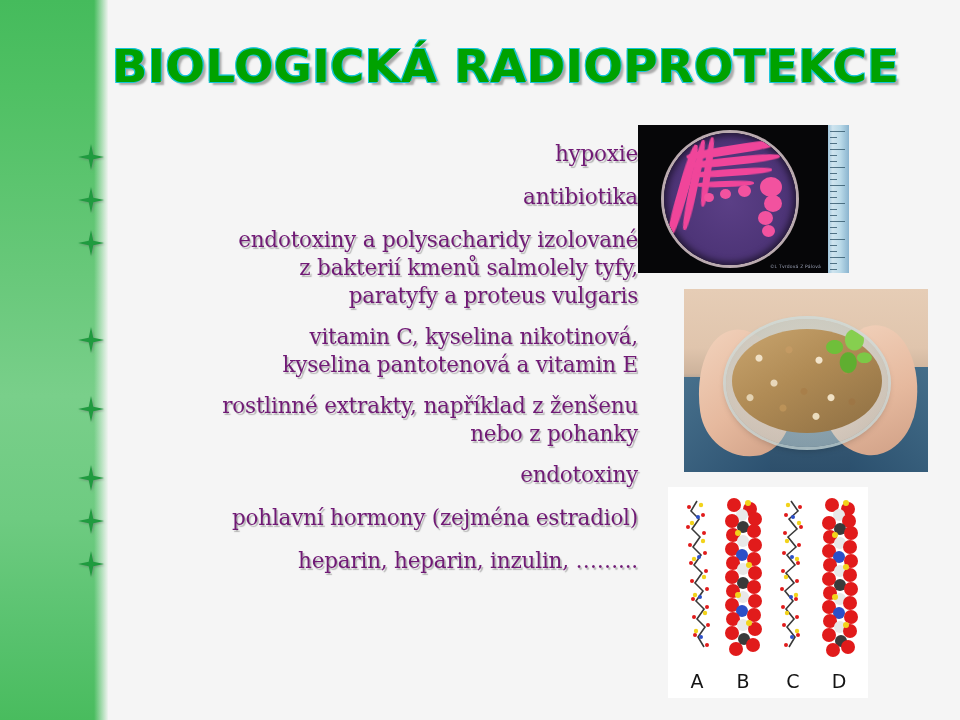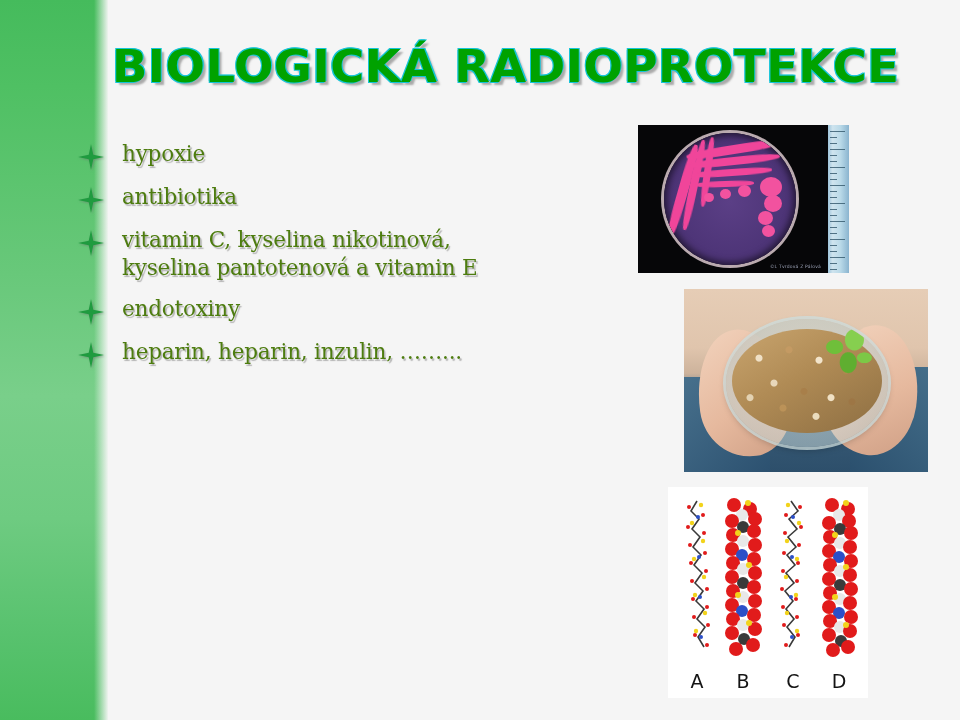--- a/index.html
+++ b/index.html
@@ -66,24 +66,25 @@
     margin-top:4px;
   }
   .star svg{display:block;width:26px;height:26px;
     filter:drop-shadow(1.5px 1.5px 1px rgba(110,110,110,.55));}
   .btext{
     flex:1 1 auto;
     margin-left:18px;
     font-family:"DejaVu Serif", serif;
     font-size:21.5px;
     line-height:28px;
-    color:#4d7c0f;
+    color:#701a75;
     letter-spacing:-0.2px;
     text-shadow:1.6px 1.6px 1px rgba(130,130,130,.55);
     white-space:pre-line;
+    text-align:right;
   }
 
   
   .photo{position:absolute;overflow:hidden;}
 
   
   #photo-petri{left:638px;top:125px;width:211px;height:148px;background:#060608;}
   #petri-ruler{
     position:absolute;right:0;top:0;width:21px;height:100%;
     background:linear-gradient(to right,#9fc5dc 0%,#cfe4ee 22%,#b9d9e8 60%,#8ab4cf 100%);
@@ -185,41 +186,68 @@
 
     <div class="bullet-row" data-interactable="true">
       <span class="star" data-interactable="false">
         <svg viewBox="0 0 24 24">
             <path d="M12 0 L14.1 9.9 L24 12 L14.1 14.1 L12 24 L9.9 14.1 L0 12 L9.9 9.9 Z" fill="#1f9b3f"></path>
           </svg>
       </span>
       <span class="btext" data-interactable="false">antibiotika</span>
     </div>
 
+    <div class="bullet-row" data-interactable="true">
+      <span class="star" data-interactable="false">
+        <svg viewBox="0 0 24 24">
+            <path d="M12 0 L14.1 9.9 L24 12 L14.1 14.1 L12 24 L9.9 14.1 L0 12 L9.9 9.9 Z" fill="#1f9b3f"></path>
+          </svg>
+      </span>
+      <span class="btext" data-interactable="false">endotoxiny a polysacharidy izolované
+z bakterií kmenů  salmolely tyfy,
+paratyfy a proteus vulgaris</span>
+    </div>
 
     <div class="bullet-row" data-interactable="true">
       <span class="star" data-interactable="false">
         <svg viewBox="0 0 24 24">
             <path d="M12 0 L14.1 9.9 L24 12 L14.1 14.1 L12 24 L9.9 14.1 L0 12 L9.9 9.9 Z" fill="#1f9b3f"></path>
           </svg>
       </span>
       <span class="btext" data-interactable="false">vitamin C, kyselina nikotinová,
 kyselina pantotenová a vitamin E</span>
     </div>
 
+    <div class="bullet-row" data-interactable="true">
+      <span class="star" data-interactable="false">
+        <svg viewBox="0 0 24 24">
+            <path d="M12 0 L14.1 9.9 L24 12 L14.1 14.1 L12 24 L9.9 14.1 L0 12 L9.9 9.9 Z" fill="#1f9b3f"></path>
+          </svg>
+      </span>
+      <span class="btext" data-interactable="false">rostlinné extrakty, například z ženšenu
+nebo z pohanky</span>
+    </div>
 
     <div class="bullet-row" data-interactable="true">
       <span class="star" data-interactable="false">
         <svg viewBox="0 0 24 24">
             <path d="M12 0 L14.1 9.9 L24 12 L14.1 14.1 L12 24 L9.9 14.1 L0 12 L9.9 9.9 Z" fill="#1f9b3f"></path>
           </svg>
       </span>
       <span class="btext" data-interactable="false">endotoxiny</span>
     </div>
 
+    <div class="bullet-row" data-interactable="true">
+      <span class="star" data-interactable="false">
+        <svg viewBox="0 0 24 24">
+            <path d="M12 0 L14.1 9.9 L24 12 L14.1 14.1 L12 24 L9.9 14.1 L0 12 L9.9 9.9 Z" fill="#1f9b3f"></path>
+          </svg>
+      </span>
+      <span class="btext" data-interactable="false">pohlavní hormony (zejména estradiol)</span>
+    </div>
 
     <div class="bullet-row" data-interactable="true">
       <span class="star" data-interactable="false">
         <svg viewBox="0 0 24 24">
             <path d="M12 0 L14.1 9.9 L24 12 L14.1 14.1 L12 24 L9.9 14.1 L0 12 L9.9 9.9 Z" fill="#1f9b3f"></path>
           </svg>
       </span>
       <span class="btext" data-interactable="false">heparin, heparin, inzulin, ……...</span>
     </div>
 

